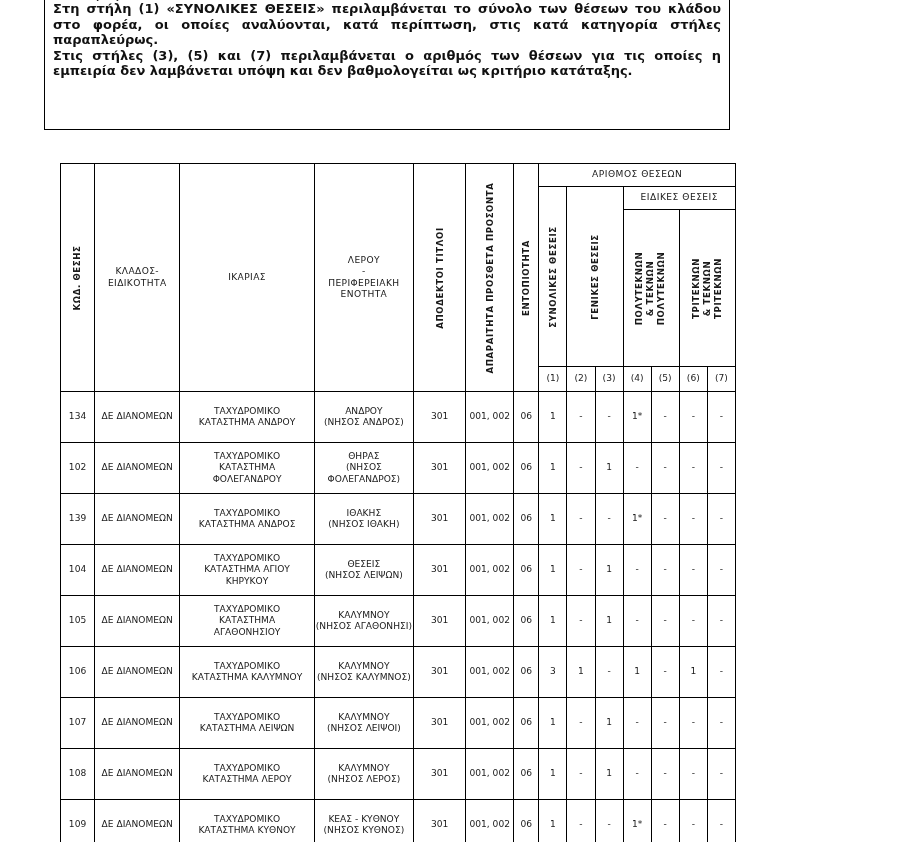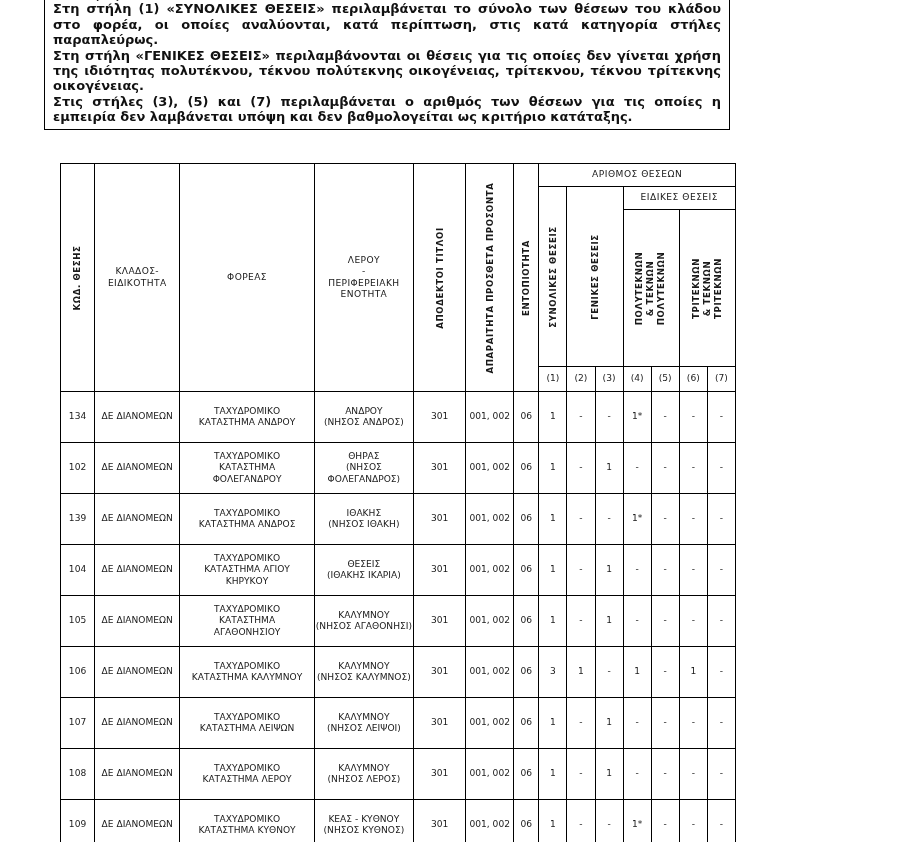--- a/index.html
+++ b/index.html
@@ -131,21 +131,20 @@
 
   
 </style>
 </head>
 <body>
 
 <div id="intro-box">
   <div id="intro-inner">
     <div class="intro-line clipped">Ενδείξεις του πίνακα:</div>
     <div class="intro-line">Στη στήλη (1) «ΣΥΝΟΛΙΚΕΣ ΘΕΣΕΙΣ» περιλαμβάνεται το σύνολο των θέσεων του κλάδου στο φορέα, οι οποίες αναλύονται, κατά περίπτωση, στις κατά κατηγορία στήλες παραπλεύρως.</div>
-    <div class="intro-line">Στη στήλη «ΓΕΝΙΚΕΣ ΘΕΣΕΙΣ» περιλαμβάνονται οι θέσεις για τις οποίες δεν γίνεται χρήση της ιδιότητας πολυτέκνου, τέκνου πολύτεκνης οικογένειας, τρίτεκνου, τέκνου τρίτεκνης οικογένειας.</div>
     <div class="intro-line">Στις στήλες (3), (5) και (7) περιλαμβάνεται ο αριθμός των θέσεων για τις οποίες η εμπειρία δεν λαμβάνεται υπόψη και δεν βαθμολογείται ως κριτήριο κατάταξης.</div>
   </div>
 </div>
 
 <div id="grid-wrap">
   <table class="grid">
     <colgroup>
       <col style="width:34px">
       <col style="width:85px">
       <col style="width:134px">
@@ -167,21 +166,21 @@
       <td class="vhead" rowspan="4">
         <div class="vhead-inner">
               <span class="vtxt">ΚΩΔ. ΘΕΣΗΣ</span>
             </div>
       </td>
       <td class="hhead" rowspan="4">
         <div>ΚΛΑΔΟΣ-</div>
         <div>ΕΙΔΙΚΟΤΗΤΑ</div>
       </td>
       <td class="hhead" rowspan="4">
-        <span>ΦΟΡΕΑΣ</span>
+        <span>ΙΚΑΡΙΑΣ</span>
       </td>
       <td class="hhead" rowspan="4">
         <div>ΛΕΡΟΥ</div>
         <div>-</div>
         <div>ΠΕΡΙΦΕΡΕΙΑΚΗ</div>
         <div>ΕΝΟΤΗΤΑ</div>
       </td>
       <td class="vhead" rowspan="4">
         <div class="vhead-inner">
               <span class="vtxt">ΑΠΟΔΕΚΤΟΙ ΤΙΤΛΟΙ</span>
@@ -314,21 +313,21 @@
         <tr class="data-row">
           <td class="cell-code">104</td>
           <td class="cell-klados">ΔΕ ΔΙΑΝΟΜΕΩΝ</td>
           <td class="cell-foreas">
             <div>ΤΑΧΥΔΡΟΜΙΚΟ</div>
             <div>ΚΑΤΑΣΤΗΜΑ ΑΓΙΟΥ</div>
             <div>ΚΗΡΥΚΟΥ</div>
           </td>
           <td class="cell-edra">
             <div>ΘΕΣΕΙΣ</div>
-            <div>(ΙΘΑΚΗΣ ΙΚΑΡΙΑ)</div>
+            <div>(ΝΗΣΟΣ ΛΕΙΨΩΝ)</div>
           </td>
           <td class="cell-num">301</td>
           <td class="cell-num">001, 002</td>
           <td class="cell-small">06</td>
           <td class="cell-small">1</td>
           <td class="cell-small">-</td>
           <td class="cell-small">1</td>
           <td class="cell-small">-</td>
           <td class="cell-small">-</td>
           <td class="cell-small">-</td>

